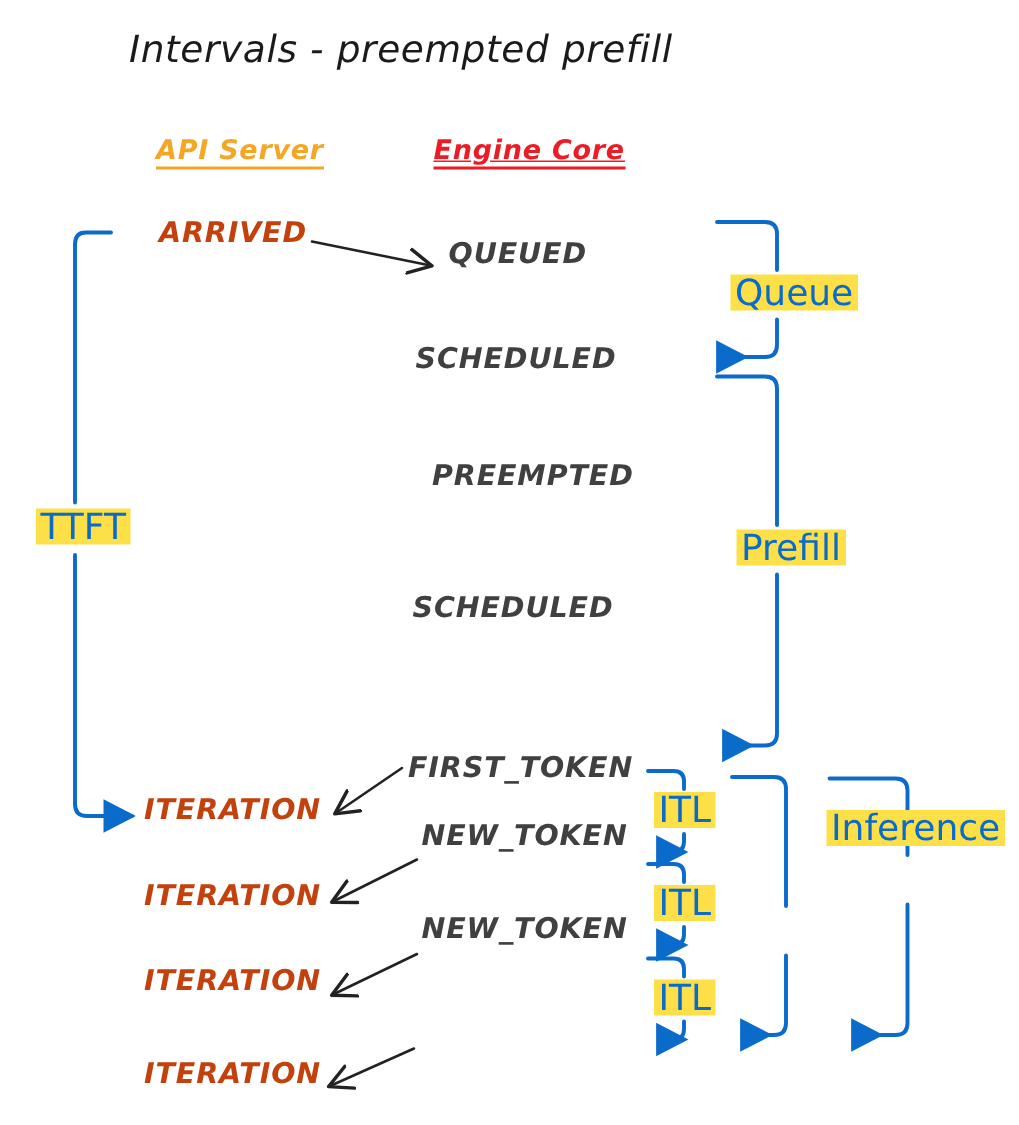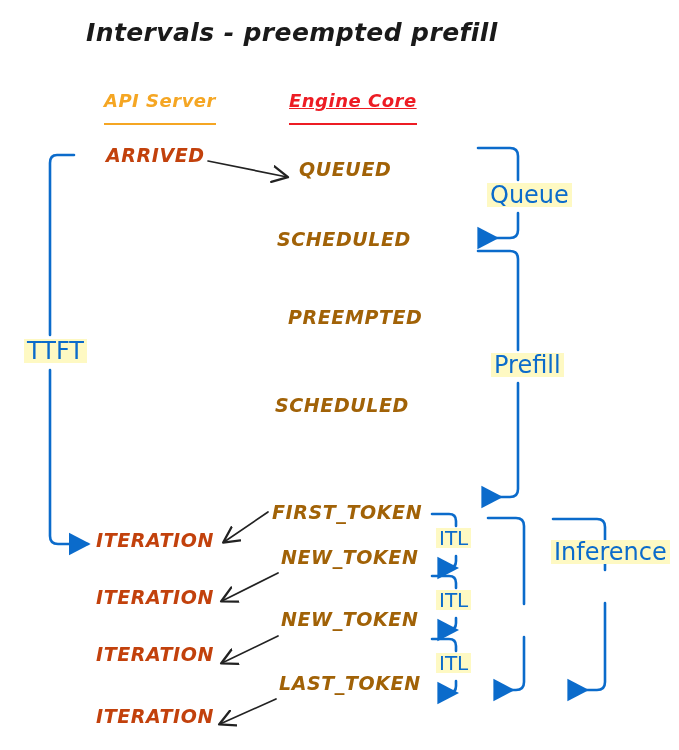--- a/index.html
+++ b/index.html
@@ -24,59 +24,59 @@
   }
   .lbl {
     position: absolute;
     white-space: nowrap;
     line-height: 1;
   }
   
   .title {
     font-family: "DejaVu Sans", sans-serif;
     font-style: italic;
-    font-weight: bold;
+    font-weight: normal;
     font-size: 25px;
     color: #1a1a1a;
     letter-spacing: 0.4px;
   }
   
   .colhead {
     font-family: "DejaVu Sans", sans-serif;
     font-style: italic;
     font-weight: bold;
     font-size: 18px;
     letter-spacing: 0.5px;
     border-bottom: 2px solid currentColor;
-    padding-bottom: 13px;
+    padding-bottom: 1px;
   }
   .colhead-api { color: #F5A623; }
   .colhead-engine { color: #ED1C24; text-decoration: underline; }
   
   .state {
     font-family: "DejaVu Sans", sans-serif;
     font-style: italic;
     font-weight: bold;
     font-size: 19px;
     letter-spacing: 0.6px;
   }
   .state-api { color: #c2410c; }
-  .state-engine { color: #a16207; }
+  .state-engine { color: #404040; }
   
   .blue-label {
     font-family: "DejaVu Sans", sans-serif;
     font-style: normal;
     font-weight: normal;
     font-size: 24px;
     color: #0B6BCB;
-    background: #fef9c3;
+    background: #fde047;
     padding: 0 3px;
   }
   .blue-label.small {
-    font-size: 20px;
+    font-size: 24px;
   }
 </style>
 </head>
 <body>
 
 <div id="canvas">
 
   <svg id="svg-layer" viewBox="0 0 679 750" xmlns="http://www.w3.org/2000/svg">
     <defs>
       <marker id="bluearrow-left" markerWidth="9" markerHeight="9" refX="7.5" refY="4.5" orient="auto" markerUnits="strokeWidth">
@@ -157,21 +157,20 @@
   <div class="lbl state state-api" style="left:96px; top:645px;">ITERATION</div>
   <div class="lbl state state-api" style="left:96px; top:707px;">ITERATION</div>
 
   <div class="lbl state state-engine" style="left:299px; top:160px;">QUEUED</div>
   <div class="lbl state state-engine" style="left:277px; top:230px;">SCHEDULED</div>
   <div class="lbl state state-engine" style="left:288px; top:308px;">PREEMPTED</div>
   <div class="lbl state state-engine" style="left:275px; top:396px;">SCHEDULED</div>
   <div class="lbl state state-engine" style="left:272px; top:503px;">FIRST_TOKEN</div>
   <div class="lbl state state-engine" style="left:281px; top:548px;">NEW_TOKEN</div>
   <div class="lbl state state-engine" style="left:281px; top:610px;">NEW_TOKEN</div>
-  <div class="lbl state state-engine" style="left:279px; top:674px;">LAST_TOKEN</div>
 
   <div class="lbl blue-label" style="left:24px; top:339px;">TTFT</div>
   <div class="lbl blue-label" style="left:487px; top:183px;">Queue</div>
   <div class="lbl blue-label" style="left:491px; top:353px;">Prefill</div>
   <div class="lbl blue-label small" style="left:436px; top:528px;">ITL</div>
   <div class="lbl blue-label small" style="left:436px; top:590px;">ITL</div>
   <div class="lbl blue-label small" style="left:436px; top:653px;">ITL</div>
   <div class="lbl blue-label" style="left:551px; top:540px;">Inference</div>
 
 </div>

